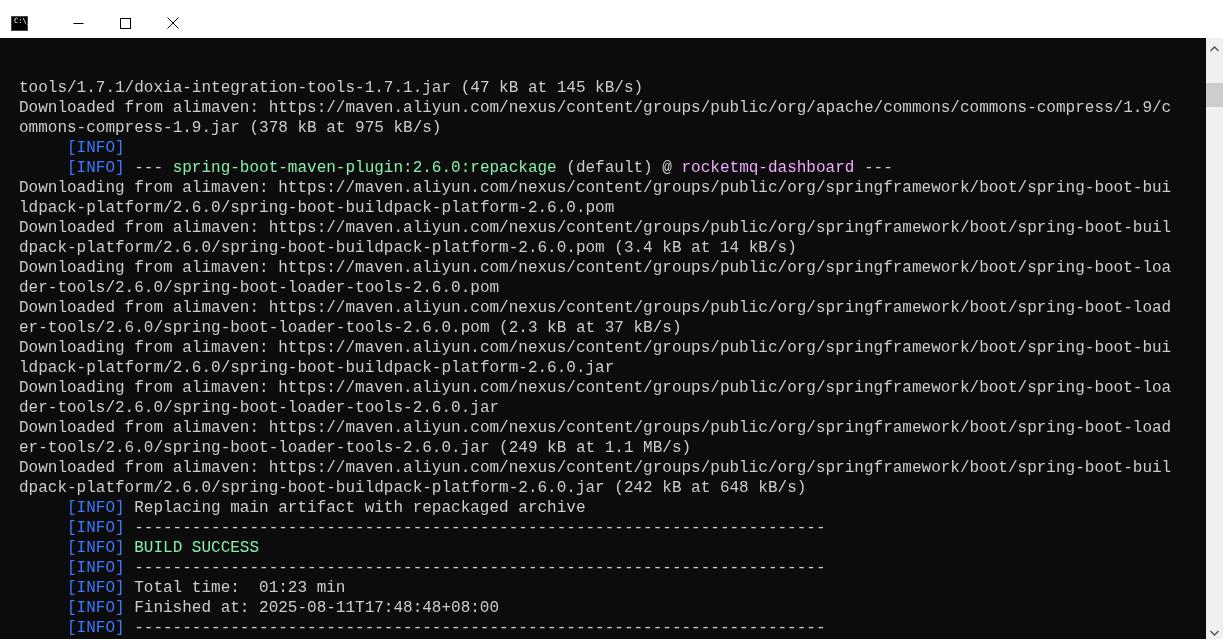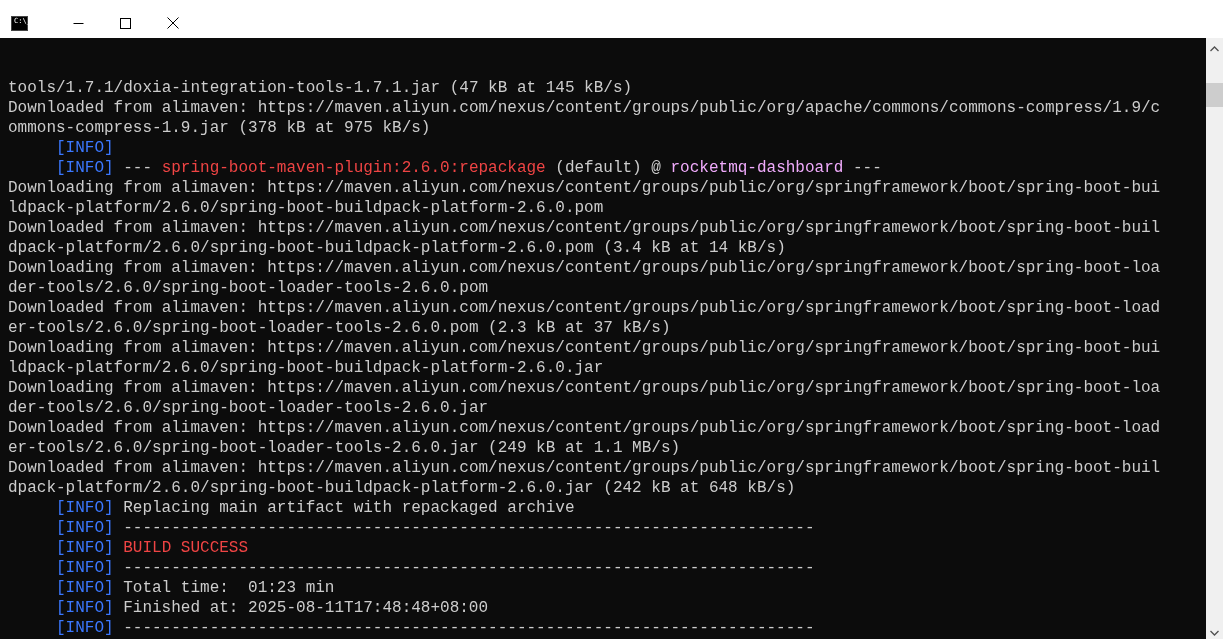--- a/index.html
+++ b/index.html
@@ -27,27 +27,27 @@
     width: 47px; height: 38px; display: flex; align-items: center;
     justify-content: center; background: transparent; border: none; cursor: default;
   }
   .win-btn svg { display: block; }
 
   
   .console {
     position: absolute; top: 38px; left: 0; right: 17px; bottom: 0;
     background: #0C0C0C; overflow: hidden;
     font-family: "Liberation Mono", "DejaVu Sans Mono", monospace;
-    font-size: 16px; line-height: 20px; padding-left: 8px;
+    font-size: 16px; line-height: 20px; padding-left: 19px;
     white-space: pre;
   }
   .line { height: 20px; }
   .c-text  { color: #CCCCCC; }
   .c-info  { color: #3B78FF; margin-left: 48px; }
-  .c-green { color: #ef4444; }
+  .c-green { color: #86efac; }
   .c-cyan  { color: #f0abfc; }
 
   
   .scrollbar {
     position: absolute; top: 38px; right: 0; bottom: 0; width: 17px;
     background: #F0F0F0;
   }
   .sb-btn {
     position: absolute; left: 0; width: 17px; height: 17px;
     display: flex; align-items: center; justify-content: center;

